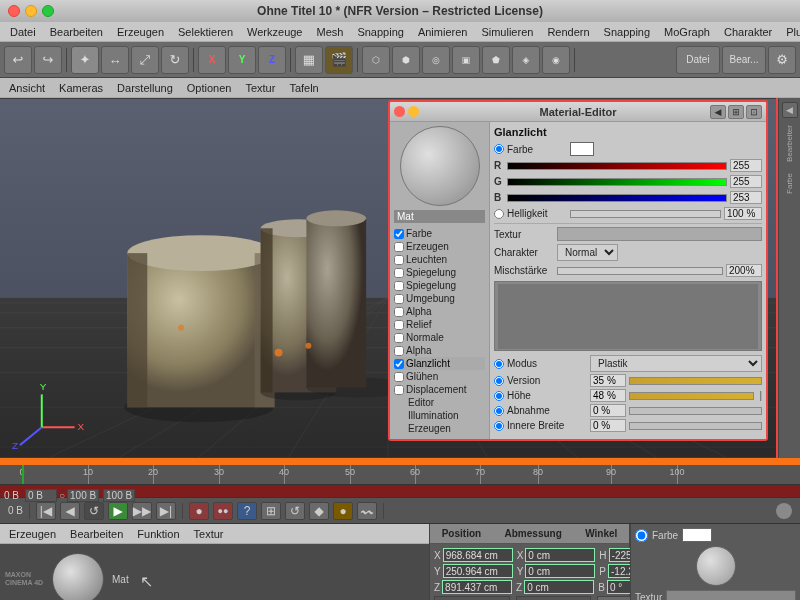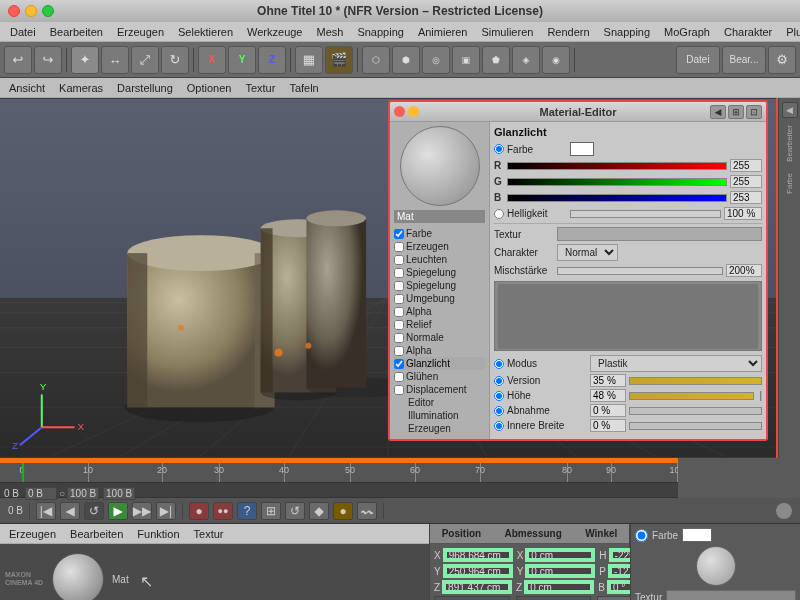--- a/index.html
+++ b/index.html
@@ -81,21 +81,21 @@
     #specular-preview { width: 100%; height: 70px; background: #888; border: 1px solid #777; margin: 4px 0; display: flex; align-items: center; justify-content: center; }
     #specular-preview svg { }
 
     .me-param-row { display: flex; align-items: center; gap: 3px; margin-bottom: 2px; }
     .me-param-label { font-size: 10px; color: #222; width: 80px; display: flex; align-items: center; gap: 2px; }
     .me-param-value { font-size: 10px; background: #ddd; border: 1px solid #999; padding: 0 2px; width: 36px; }
     .me-param-slider { flex: 1; height: 8px; background: linear-gradient(to right, #c8a030, #d8b840); border: 1px solid #888; cursor: pointer; }
     .me-param-slider-gray { flex: 1; height: 8px; background: #c0c0c0; border: 1px solid #888; cursor: pointer; }
 
     
-    #timeline { width: 678px; height: 40px; background: #404040; border-top: 5px solid #f97316; border-bottom: 1px solid #333; position: relative; }
+    #timeline { width: 800px; height: 40px; background: #7f1d1d; border-top: 7px solid #f97316; border-bottom: 1px solid #333; position: relative; }
     #timeline-track { width: 100%; height: 20px; background: #555; border-bottom: 1px solid #333; position: relative; overflow: hidden; }
     .tl-marker { position: absolute; top: 0; height: 100%; width: 1px; background: #888; }
     .tl-label { position: absolute; top: 2px; font-size: 9px; color: #bbb; transform: translateX(-50%); }
     #tl-playhead { position: absolute; top: 0; left: 22px; width: 2px; height: 100%; background: #2a2; z-index: 5; }
     #timeline-controls { height: 20px; display: flex; align-items: center; padding: 0 4px; gap: 2px; }
     .tl-input { width: 32px; height: 13px; background: #555; border: 1px solid #444; color: #ccc; font-size: 10px; padding: 0 2px; }
 
     
     #transport { width: 800px; height: 26px; background: #555; display: flex; align-items: center; padding: 0 8px; gap: 4px; border-bottom: 1px solid #333; }
     .tr-btn { width: 20px; height: 18px; background: #6a6a6a; border: 1px solid #444; border-radius: 2px; cursor: pointer; font-size: 12px; color: #ccc; display: flex; align-items: center; justify-content: center; }
@@ -113,21 +113,21 @@
     .mat-label { font-size: 10px; color: #ccc; }
 
     #bottom-middle { width: 200px; border-right: 1px solid #444; }
     #bottom-right { flex: 1; background: #5a5a5a; }
 
     
     #pos-panel { background: #5a5a5a; padding: 4px; }
     .pos-row { display: flex; align-items: center; gap: 2px; margin-bottom: 2px; }
     .pos-label { font-size: 10px; color: #ccc; width: 12px; }
     .pos-label2 { font-size: 10px; color: #ccc; width: 8px; }
-    .pos-value { width: 70px; height: 14px; background: #444; border: 4px solid #86efac; color: #ddd; font-size: 10px; padding: 0 2px; }
+    .pos-value { width: 70px; height: 14px; background: #444; border: 1px solid #86efac; color: #ddd; font-size: 10px; padding: 0 2px; }
     #pos-header { height: 20px; background: #888; display: flex; align-items: center; justify-content: space-around; border-bottom: 1px solid #555; }
     .pos-hdr { font-size: 10px; color: #222; font-weight: bold; }
 
     
     #farbe-panel { background: #5a5a5a; padding: 4px; border-left: 1px solid #444; }
     .farbe-label { font-size: 10px; color: #ccc; }
     #farbe-ball { width: 40px; height: 40px; background: radial-gradient(circle at 35% 35%, #e0e0e0, #999); border-radius: 50%; border: 1px solid #666; margin: 4px auto; }
   </style>
 </head>
 <body>
@@ -497,39 +497,39 @@
 <div id="timeline">
   <div id="timeline-track">
     <div id="tl-playhead"></div>
 
     <div class="tl-marker" style="left:22px;">
         <span class="tl-label">0</span>
       </div>
     <div class="tl-marker" style="left:88px;">
         <span class="tl-label">10</span>
       </div>
-    <div class="tl-marker" style="left:153px;margin-left:9px;">
+    <div class="tl-marker" style="left:153px;">
         <span class="tl-label">20</span>
       </div>
     <div class="tl-marker" style="left:219px;">
         <span class="tl-label">30</span>
       </div>
     <div class="tl-marker" style="left:284px;">
         <span class="tl-label">40</span>
       </div>
     <div class="tl-marker" style="left:350px;">
         <span class="tl-label">50</span>
       </div>
     <div class="tl-marker" style="left:415px;">
         <span class="tl-label">60</span>
       </div>
     <div class="tl-marker" style="left:480px;">
         <span class="tl-label">70</span>
       </div>
-    <div class="tl-marker" style="left:567px;text-decoration:underline;">
+    <div class="tl-marker" style="left:538px;text-decoration:underline;">
         <span class="tl-label">80</span>
       </div>
     <div class="tl-marker" style="left:611px;">
         <span class="tl-label">90</span>
       </div>
     <div class="tl-marker" style="left:677px;">
         <span class="tl-label">100</span>
       </div>
   </div>
   <div id="timeline-controls">

